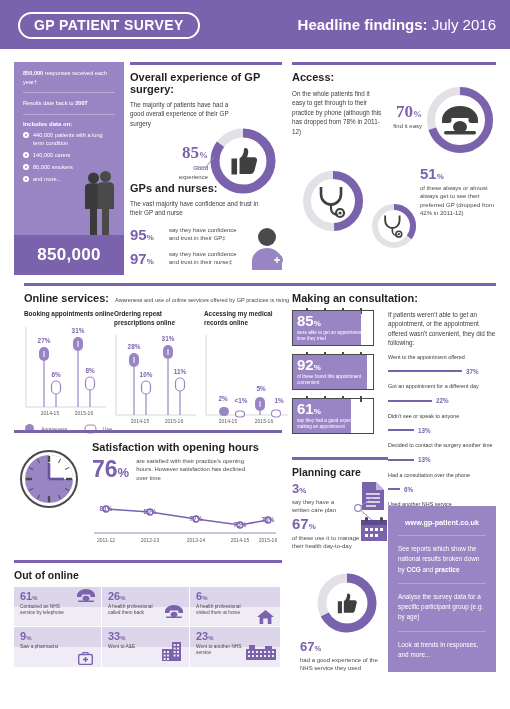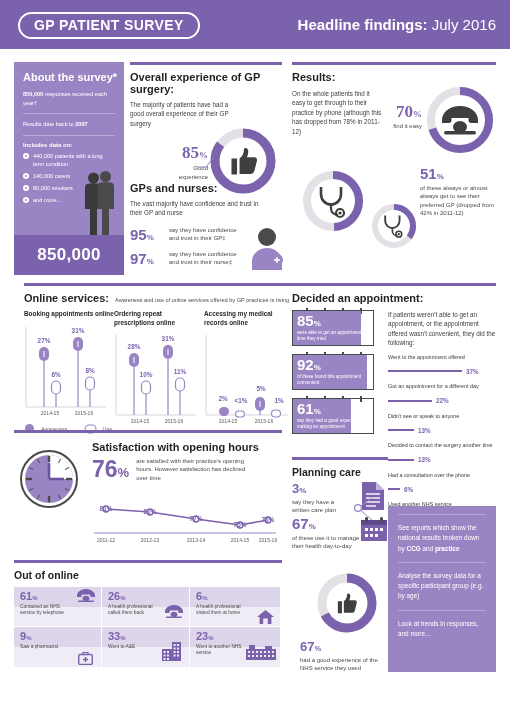--- a/index.html
+++ b/index.html
@@ -147,21 +147,20 @@
 <div class="page">
 
   <div class="header">
     <div class="logo-pill">GP PATIENT SURVEY</div>
     <div class="header-title">
       <span>Headline findings:</span><span class="light"> July 2016</span>
     </div>
   </div>
 
   <div class="about">
-    <h2>About the survey*</h2>
     <div class="sub">
       <b>850,000</b><span> responses received each year†</span>
     </div>
     <div class="hr"></div>
     <div class="sub" style="padding-top:0">
       <span>Results date back to </span><b>2007</b>
     </div>
     <div class="hr"></div>
     <div class="lbl">Includes data on:</div>
     <ul>
@@ -219,21 +218,21 @@
         <circle cx="17" cy="11" r="9" fill="#4a4a4a"></circle>
         <path fill="#9a85c4" d="M17 22c8 0 15 6 15 13v9H2v-9c0-7 7-13 15-13z"></path>
         <circle cx="27" cy="34" r="6" fill="#9a85c4"></circle>
         <path d="M27 31v6M24 34h6" stroke="#fff" stroke-width="1.4"></path>
       </svg>
     </div>
   </div>
 
   <div class="access">
     <div class="rule" style="width:204px"></div>
-    <div class="sec-title" style="margin-top:6px">Results:</div>
+    <div class="sec-title" style="margin-top:6px">Access:</div>
 
     <div style="position:relative;height:95px">
       <div class="body-txt" style="position:absolute;left:0;top:6px;width:92px">On the whole patients find it easy to get through to their practice by phone (although this has dropped from 78% in 2011-12)</div>
       <div style="position:absolute;left:92px;top:20px;width:38px;text-align:right">
         <div class="big-pct"><span>70</span><span class="u">%</span></div>
         <div class="cap" style="margin-top:2px">find it easy</div>
       </div>
       <div class="donut" style="position:absolute;left:132px;top:1px">
         <svg width="72" height="72" viewBox="0 0 72 72">
           <circle cx="36" cy="36" r="29" fill="none" stroke="#e3e1e6" stroke-width="8"></circle>
@@ -391,21 +390,21 @@
       <span class="legend">Awareness</span>
       <svg width="13" height="11" style="margin-left:10px">
           <rect x="1" y="2" width="11" height="8" rx="4" fill="#fff" stroke="#9a85c4" stroke-width="1.1"></rect>
         </svg>
       <span class="legend">Use</span>
     </div>
   </div>
 
   <div class="appt">
     <div class="rule" style="width:204px"></div>
-    <div class="sec-title" style="margin-top:6px">Decided an appointment:</div>
+    <div class="sec-title" style="margin-top:6px">Making an consultation:</div>
 
     <div style="display:flex;margin-top:6px">
 
       <div style="width:88px">
         <div class="appt-card" style="margin-bottom:8px">
           <div class="ring" style="left:13px"></div>
             <div class="ring" style="left:31px"></div>
           <div class="ring" style="left:49px"></div>
             <div class="ring" style="left:67px"></div>
           <div class="appt-fill" style="width:85%"></div>
@@ -583,20 +582,21 @@
       <circle cx="33" cy="31" r="25" fill="none" stroke="#7b62ad" stroke-width="9" stroke-dasharray="105.2 51.9" transform="rotate(-90 33 31)"></circle>
       <g transform="translate(22,20) scale(0.46)">
         <path fill="#3f3f3f" d="M4 20h9v26H4zM17 20c5-3 7-9 7-14 0-3 4-4 6-1 2 3 1 9-1 13h12c3 0 5 3 4 6l-4 16c-1 3-3 5-6 5H17z"></path>
       </g>
     </svg>
     <div style="font-size:13px;font-weight:bold;color:#7b62ad;line-height:1;margin-top:2px"><span>67</span><span style="font-size:7.5px">%</span></div>
     <div class="cap" style="margin-top:3px;width:84px">had a good experience of the NHS service they used</div>
   </div>
 
   <div class="web">
+    <h3>www.gp-patient.co.uk</h3>
     <div class="whr"></div>
     <p><span>See reports which show the national results broken down by </span><b>CCG</b><span> and </span><b>practice</b></p>
     <div class="whr"></div>
     <p>Analyse the survey data for a specific participant group (e.g. by age)</p>
     <div class="whr"></div>
     <p>Look at trends in responses, and more...</p>
   </div>
 
   <div class="ooh">
     <div class="rule" style="width:268px"></div>

